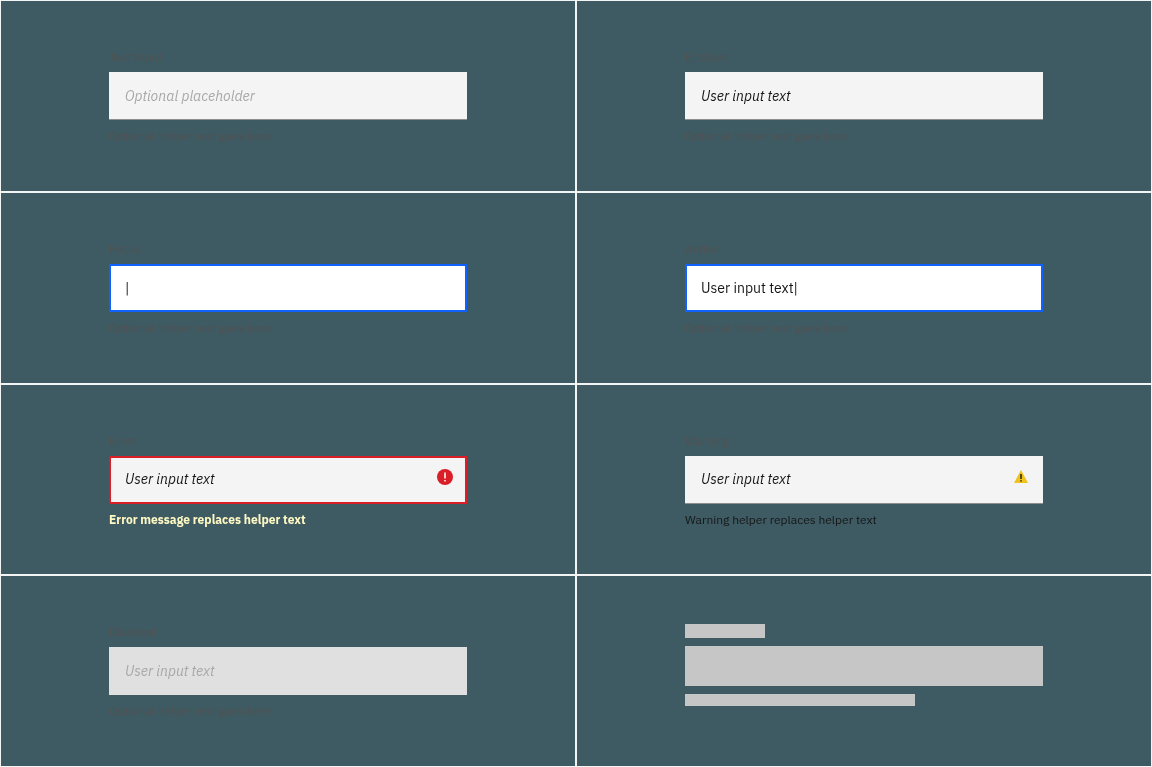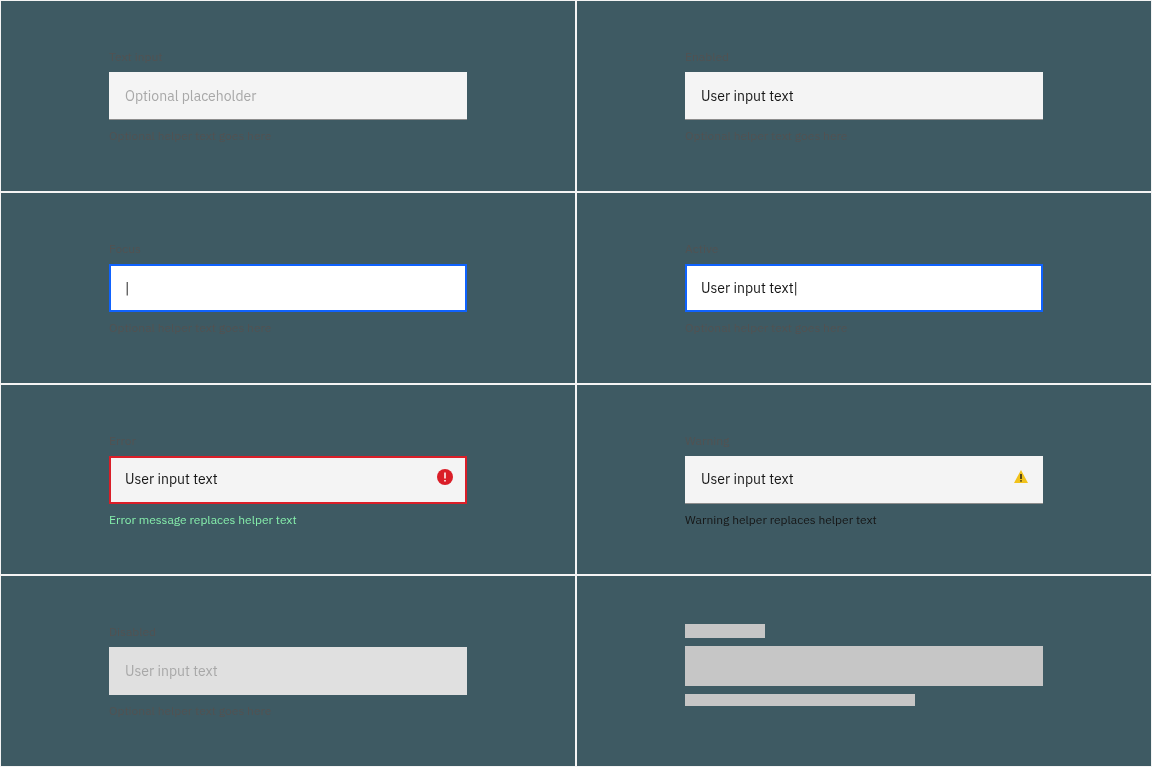--- a/index.html
+++ b/index.html
@@ -57,30 +57,31 @@
   .input {
     border: none;
     background: transparent;
     font-size: 14px;
     padding: 0 16px;
     width: 100%;
     height: 100%;
     color: #161616;
     outline: none;
     font-family: inherit;
+    font-style: italic;
   }
   .input::placeholder { color: #a8a8a8; }
   .input.disabled { color: #a8a8a8; cursor: not-allowed; }
   .helper {
     font-size: 12px;
     color: #525252;
     margin-top: 8px;
     display: block;
   }
-  .helper.error { color: #86efac; font-weight: 400; }
+  .helper.error { color: #fef9c3; font-weight: 700; }
   .helper.warning { color: #161616; font-weight: 400; }
   .icon {
     position: absolute;
     right: 14px;
     top: 50%;
     transform: translateY(-50%);
     pointer-events: none;
   }
   .cursor-caret::after {
     content: "|";

